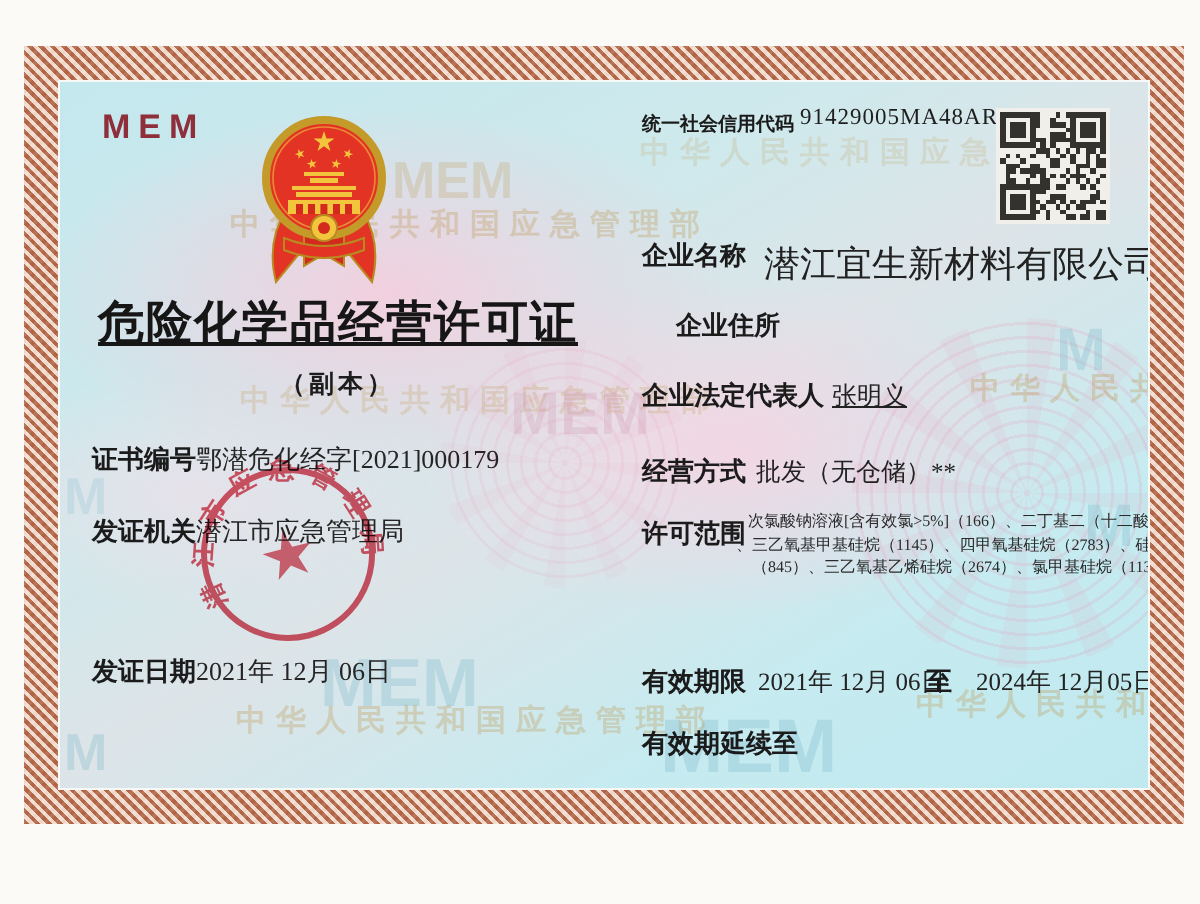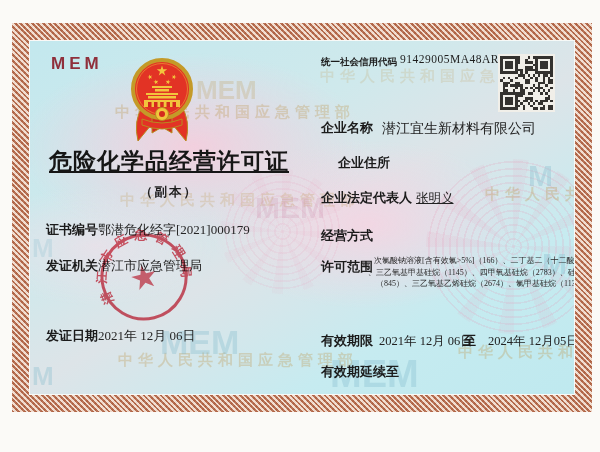--- a/index.html
+++ b/index.html
@@ -577,34 +577,35 @@
           <i class="f"></i>
           <i class="f"></i>
           <i></i>
           <i class="f"></i>
           <i class="f"></i>
         </div>
 
       <div class="abs line13" style="left:291px;top:78px;text-align:center;">
         <span class="lbl">企业名称</span>
       </div>
-      <div class="abs" style="left:352px;top:79px;font-size:14px;">潜江宜生新材料有限公司</div>
+      <div class="abs" style="left:352px;top:79px;font-size:18px;">潜江宜生新材料有限公司</div>
 
       <div class="abs line13" style="left:308px;top:113px;">
         <span class="lbl">企业住所</span>
       </div>
 
       <div class="abs line13" style="left:291px;top:148px;">
         <span class="lbl">企业法定代表人</span>
       </div>
       <div class="abs" style="left:386px;top:149px;font-size:12.5px;text-decoration:underline;">张明义</div>
 
       <div class="abs line13" style="left:291px;top:186px;">
         <span class="lbl">经营方式</span>
       </div>
+      <div class="abs" style="left:348px;top:187px;font-size:12.5px;">批发（无仓储）**</div>
 
       <div class="abs line13" style="left:291px;top:217px;">
         <span class="lbl">许可范围</span>
       </div>
       <div class="abs scope" style="left:344px;top:214px;">
         <div>次氯酸钠溶液[含有效氯&gt;5%]（166）、二丁基二（十二酸）锡（331）</div>
         <div style="margin-left:-6px;">、三乙氧基甲基硅烷（1145）、四甲氧基硅烷（2783）、硅酸四乙酯</div>
         <div style="margin-left:2px;">（845）、三乙氧基乙烯硅烷（2674）、氯甲基硅烷（1134）**</div>
       </div>
 

